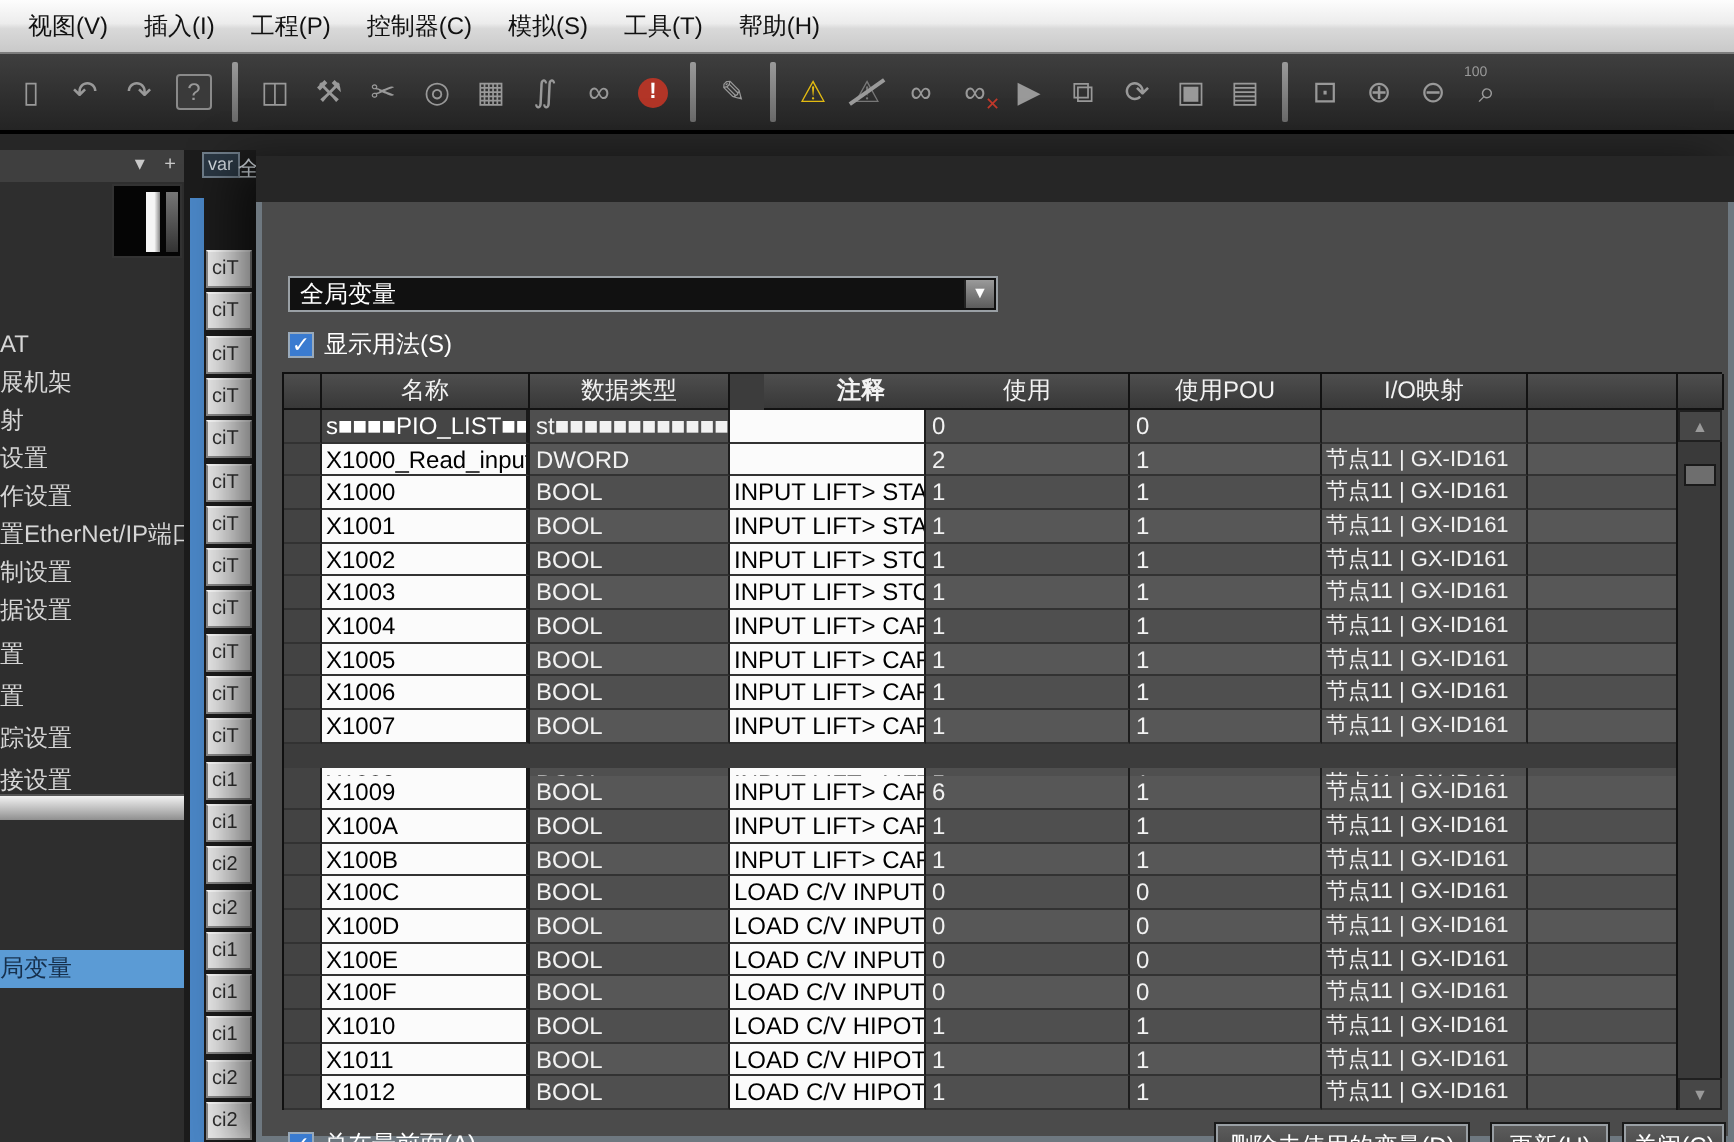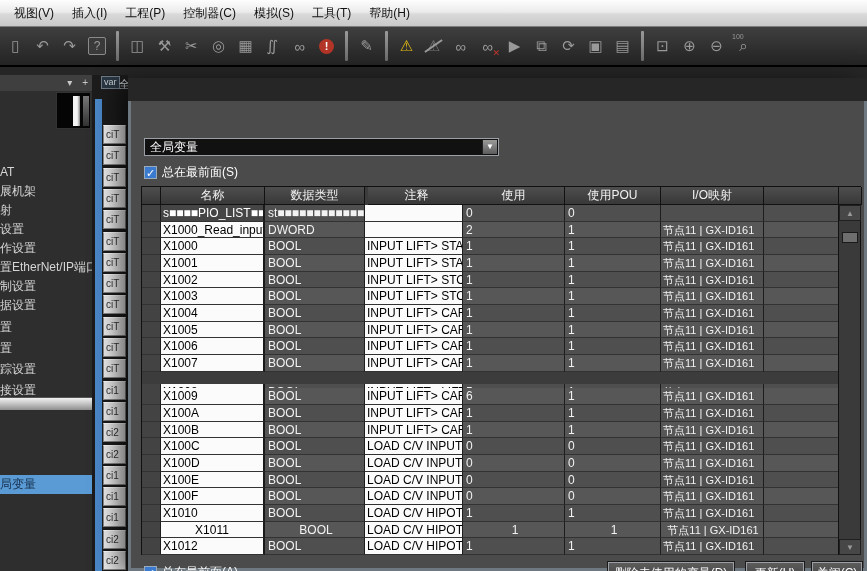--- a/index.html
+++ b/index.html
@@ -225,29 +225,29 @@
 
   <div id="dialog">
     <div id="dlg-body">
       <div id="scope-combo">
         <span>全局变量</span>
         <div id="scope-combo-arrow">▼</div>
       </div>
 
       <div class="chk" style="left:13px; top:63px;">
         <span class="box">✓</span>
-        <span>总在最前面(S)</span>
+        <span>显示用法(S)</span>
       </div>
 
       <div id="vtable">
         <div id="vhead">
             <div class="hcell" style="left: 0px; width: 19px;"></div>
             <div class="hcell" style="left: 19px; width: 104px;">名称</div>
             <div class="hcell" style="left: 123px; width: 100px;">数据类型</div>
-            <div class="hcell" style="left: 226px; width: 98px;">注释</div>
+            <div class="hcell" style="left: 240px; width: 98px; font-weight: bold;">注释</div>
             <div class="hcell" style="left: 321px; width: 102px;">使用</div>
             <div class="hcell" style="left: 423px; width: 96px;">使用POU</div>
             <div class="hcell" style="left: 519px; width: 103px;">I/O映射</div>
             <div class="hcell" style="left: 622px; width: 75px;"></div>
             <div class="hcell" style="left: 697px; width: 23px;"></div>
           </div>
         <div id="vrows">
             <div class="trow even" style="top: 18px; height: 16.6667px;">
               <div class="tcell selcell" style="left: 0px; width: 19px;"></div>
               <div class="tcell namecell dark" style="left: 19px; width: 104px;">s■■■■PIO_LIST■■■</div>
@@ -431,21 +431,21 @@
             <div class="trow even" style="top: 318px; height: 16.6667px;">
               <div class="tcell selcell" style="left: 0px; width: 19px;"></div>
               <div class="tcell namecell" style="left: 19px; width: 104px;">X1010</div>
               <div class="tcell typecell" style="left: 123px; width: 100px;">BOOL</div>
               <div class="tcell commentcell" style="left: 223px; width: 98px;">LOAD C/V HIPOT_</div>
               <div class="tcell numcell" style="left: 321px; width: 102px;">1</div>
               <div class="tcell numcell" style="left: 423px; width: 96px;">1</div>
               <div class="tcell iocell" style="left: 519px; width: 103px;">节点11 | GX-ID161</div>
               <div class="tcell extracell" style="left: 622px; width: 75px;"></div>
             </div>
-            <div class="trow odd" style="top: 334.667px; height: 16.6667px; text-align: center;">
+            <div class="trow odd" style="top: 334.667px; height: 16.6667px;">
               <div class="tcell selcell" style="left: 0px; width: 19px;"></div>
               <div class="tcell namecell" style="left: 19px; width: 104px;">X1011</div>
               <div class="tcell typecell" style="left: 123px; width: 100px;">BOOL</div>
               <div class="tcell commentcell" style="left: 223px; width: 98px;">LOAD C/V HIPOT_</div>
               <div class="tcell numcell" style="left: 321px; width: 102px;">1</div>
               <div class="tcell numcell" style="left: 423px; width: 96px;">1</div>
               <div class="tcell iocell" style="left: 519px; width: 103px;">节点11 | GX-ID161</div>
               <div class="tcell extracell" style="left: 622px; width: 75px;"></div>
             </div>
             <div class="trow even" style="top: 351.333px; height: 16.6667px;">

